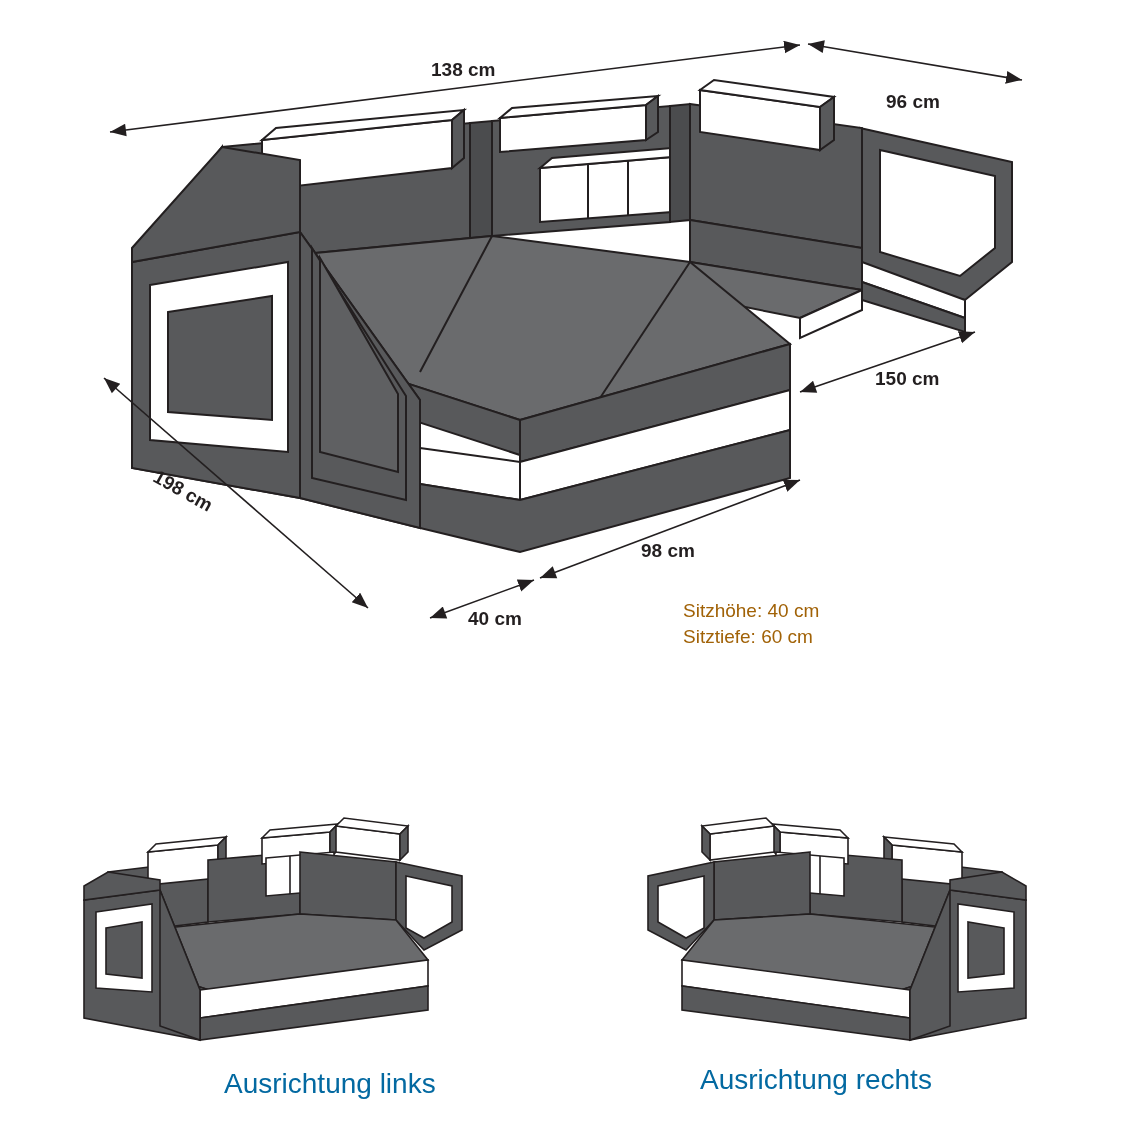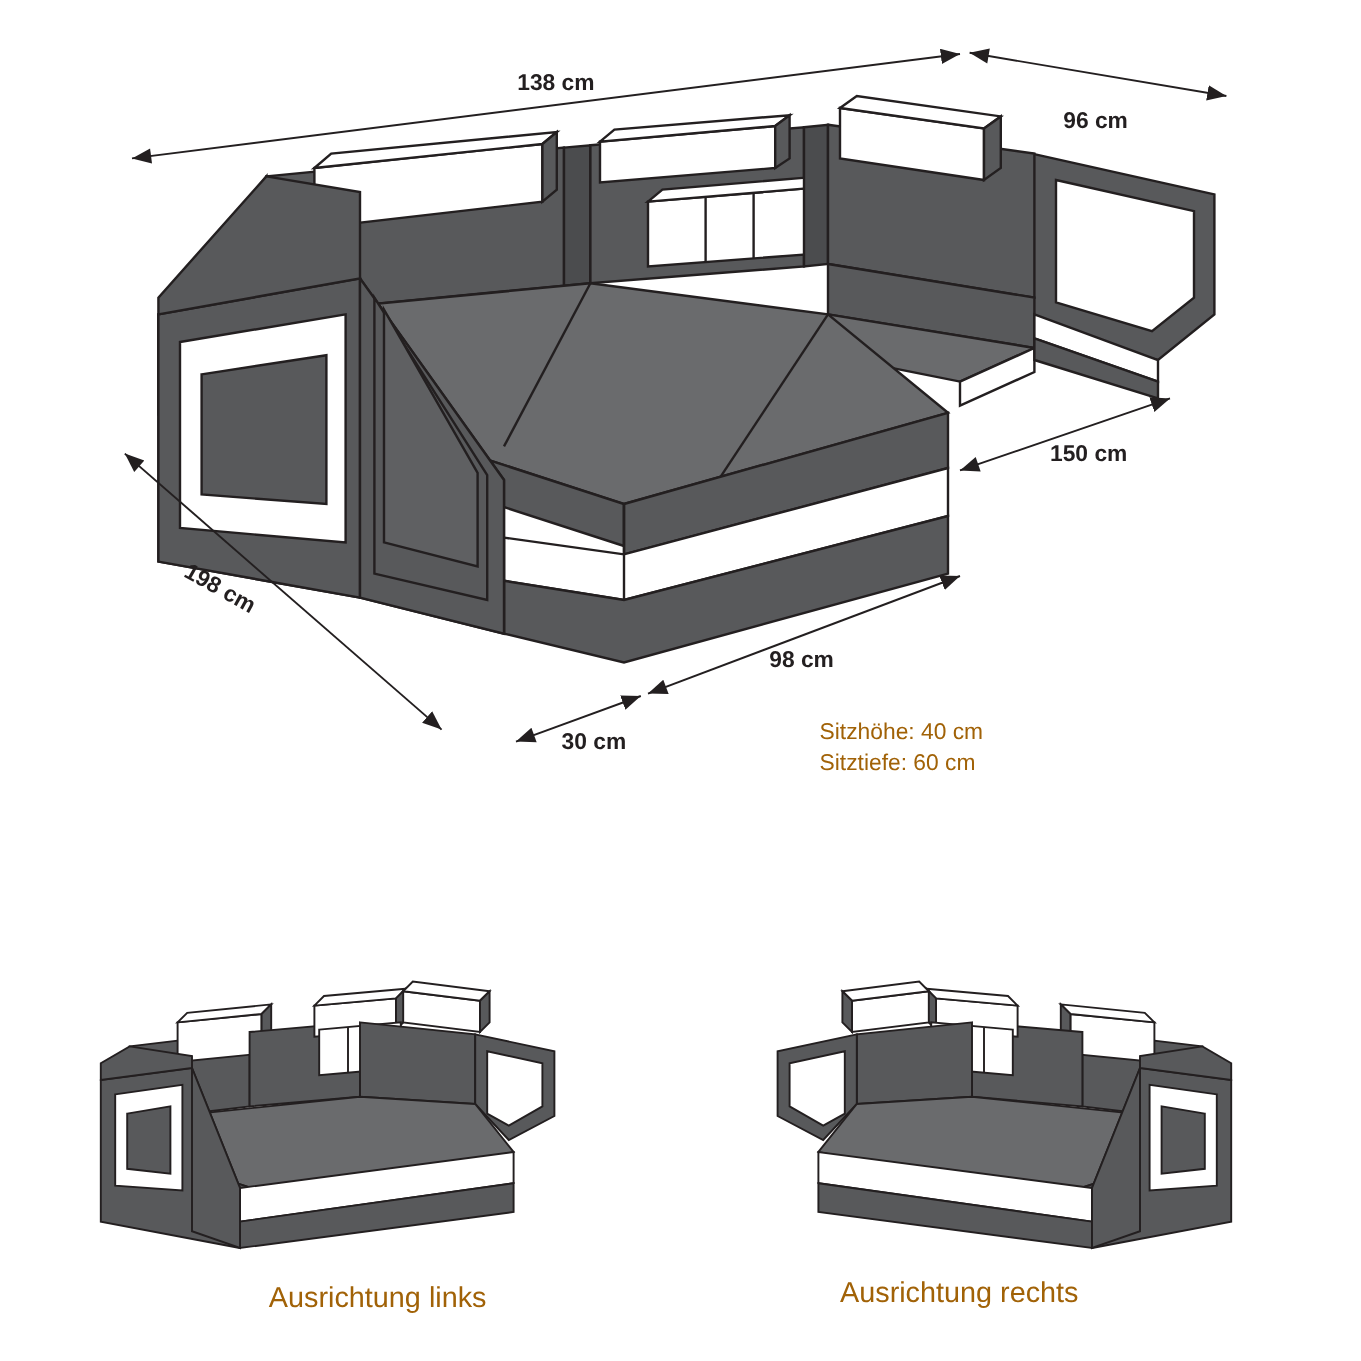--- a/index.html
+++ b/index.html
@@ -39,22 +39,22 @@
     left: 683px;
     top: 598px;
     font-size: 19px;
     line-height: 26px;
     color: #a16207;
     white-space: nowrap;
   }
   .spec-line { display: block; }
   .variant-caption {
     position: absolute;
-    font-size: 24px;
-    color: #a16207;
+    font-size: 28px;
+    color: #0369a1;
     white-space: nowrap;
   }
   #cap-left { left: 224px; top: 1068px; }
   #cap-right { left: 700px; top: 1064px; }
   .rot-198 {
     position: absolute;
     left: 160px;
     top: 466px;
     transform: rotate(29deg);
     transform-origin: left top;
@@ -224,21 +224,21 @@
       <path d="M106,928 L142,922 L142,978 L106,974 Z" fill="#58595b" stroke="#231f20" stroke-width="1.6"></path>
       <path d="M160,890 L200,990 L200,1040 L160,1026 Z" fill="#58595b" stroke="#231f20" stroke-width="1.6"></path>
       <path d="M108,872 L160,880 L160,890 L84,900 L84,886 Z" fill="#58595b" stroke="#231f20" stroke-width="1.6"></path>
     </g>
   </svg>
 
   <div class="dim-label" style="left:431px; top:59px;">138 cm</div>
   <div class="dim-label" style="left:886px; top:50px;margin-top:41px;">96 cm</div>
   <div class="dim-label" style="left:875px; top:368px;">150 cm</div>
   <div class="dim-label" style="left:641px; top:540px;">98 cm</div>
-  <div class="dim-label" style="left:468px; top:608px;">30 cm</div>
+  <div class="dim-label" style="left:468px; top:608px;">40 cm</div>
   <div class="dim-label rot-198">198 cm</div>
 
   <div class="spec-block">
     <span class="spec-line">Sitzhöhe: 40 cm</span>
     <span class="spec-line">Sitztiefe: 60 cm</span>
   </div>
 
   <div class="variant-caption" id="cap-left">Ausrichtung links</div>
   <div class="variant-caption" id="cap-right">Ausrichtung rechts</div>
 

